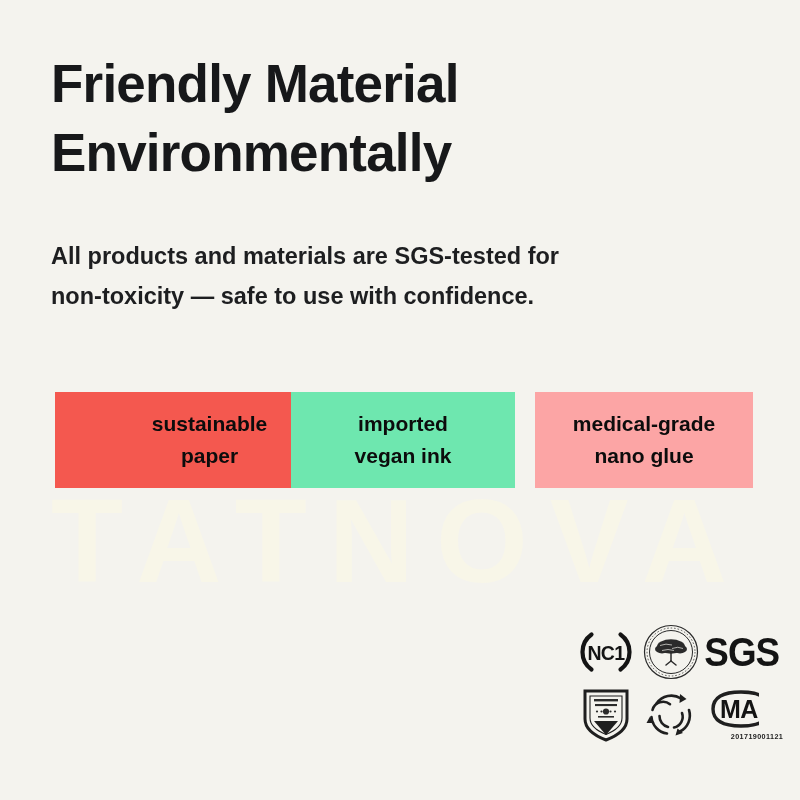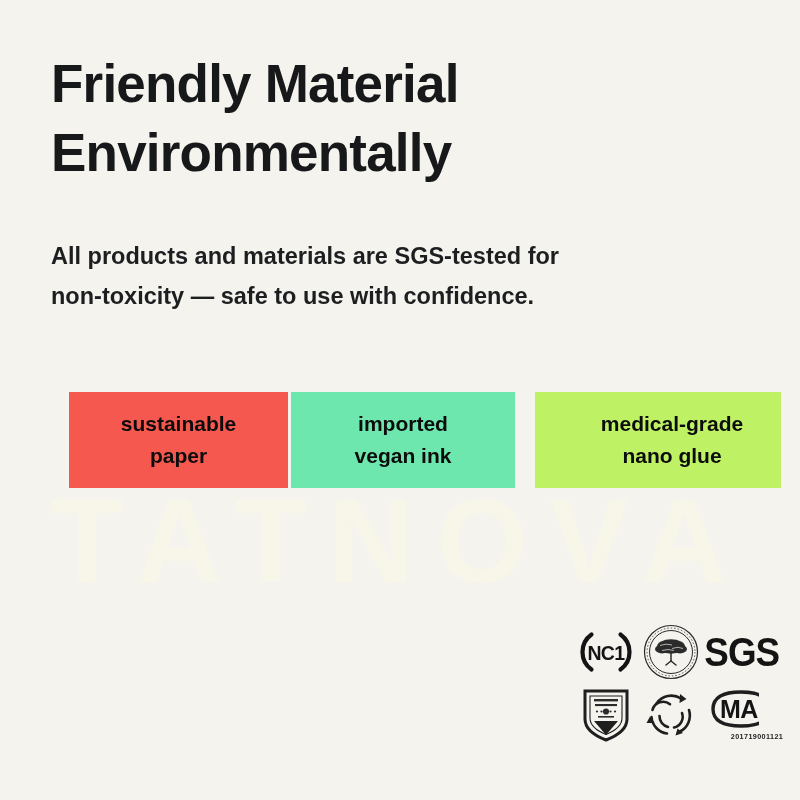--- a/index.html
+++ b/index.html
@@ -70,21 +70,21 @@
     flex-direction:column;
     align-items:center;
     justify-content:center;
     color:#0c0c0c;
     font-size:21px;
     font-weight:700;
     line-height:1.52;
     text-align:center;
   }
   .badge .ln { display:block; }
-  .badge-1 { left:18px;   width:219px; }
+  .badge-1 { left:4px;   width:219px;padding-left:45px; }
   .badge-2 { left:240px; width:224px; }
   .badge-3 { left:484px; width:218px; }
 
   
   .certs {
     position:absolute;
     left:574px; top:622px;
     width:206px; height:124px;
     z-index:3;
   }
@@ -145,21 +145,21 @@
     <div class="badge badge-1" id="badge-0" style="background: rgb(244, 88, 79); color: rgb(12, 12, 12);">
       <span class="ln">sustainable</span>
       <span class="ln">paper</span>
     </div>
 
     <div class="badge badge-2" id="badge-1" style="background: rgb(110, 231, 175); color: rgb(12, 12, 12);">
       <span class="ln">imported</span>
       <span class="ln">vegan ink</span>
     </div>
 
-    <div class="badge badge-3" id="badge-2" style="background: #bef264; color: rgb(12, 12, 12); padding-left: 28px;">
+    <div class="badge badge-3" id="badge-2" style="background: #fca5a5; color: rgb(12, 12, 12);">
       <span class="ln">medical-grade</span>
       <span class="ln">nano glue</span>
     </div>
 
   </div>
 
   <div class="certs">
 
     <div class="cert c-nc1">
       <svg viewBox="0 0 60 56" width="60" height="56" aria-hidden="true">

